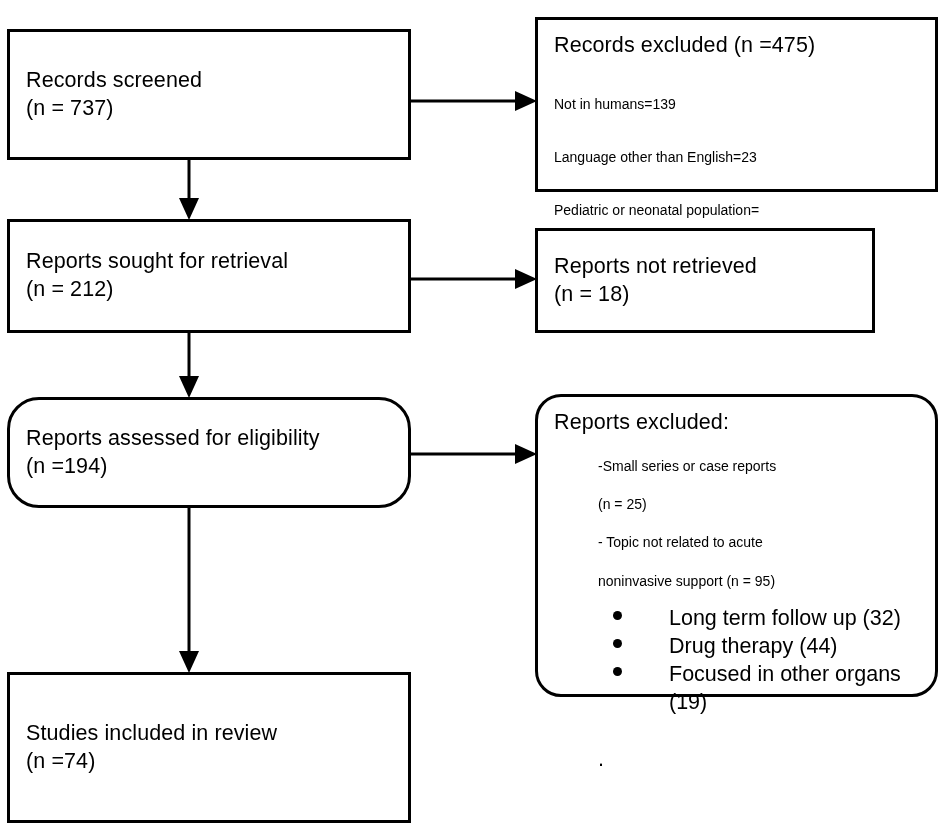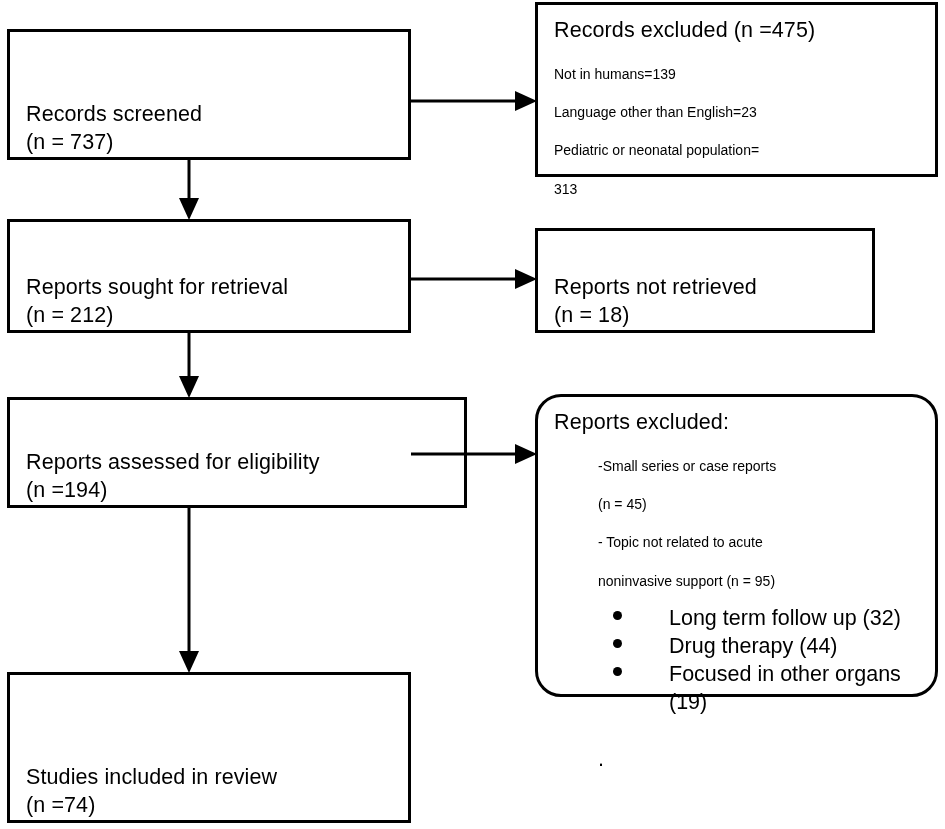--- a/index.html
+++ b/index.html
@@ -16,21 +16,21 @@
     color: #000000;
     overflow: hidden;
   }
   .node-box {
     position: absolute;
     box-sizing: border-box;
     border: 3px solid #000000;
     background: #ffffff;
     display: flex;
     flex-direction: column;
-    justify-content: flex-end;
+    justify-content: center;
   }
   .node-box.top-align {
     justify-content: flex-start;
   }
   .box-text {
     font-size: 21.5px;
     line-height: 1.30;
     letter-spacing: 0.1px;
     white-space: pre-wrap;
     padding-left: 16px;
@@ -86,47 +86,47 @@
 </head>
 <body>
 
 <div id="canvas">
 
   <div class="node-box" style="left:7px; top:29px; width:404px; height:131px;">
     <div class="box-text">Records screened</div>
     <div class="box-text">(n = 737)</div>
   </div>
 
-  <div class="node-box top-align" style="left:535px; top:2px; width:403px; height:175px;">
+  <div class="node-box top-align" style="left:535px; top:17px; width:403px; height:175px;gap:15px;">
     <div class="box-text pad-top">Records excluded (n =475)</div>
     <div class="sub-line">Not in humans=139</div>
     <div class="sub-line">Language other than English=23</div>
     <div class="sub-line">Pediatric or neonatal population=</div>
     <div class="sub-line">313</div>
   </div>
 
   <div class="node-box" style="left:7px; top:219px; width:404px; height:114px;">
     <div class="box-text">Reports sought for retrieval</div>
     <div class="box-text">(n = 212)</div>
   </div>
 
   <div class="node-box" style="left:535px; top:228px; width:340px; height:105px;">
     <div class="box-text">Reports not retrieved</div>
     <div class="box-text">(n = 18)</div>
   </div>
 
-  <div class="node-box" style="left:7px; top:397px; width:460px; height:111px;">
+  <div class="node-box" style="left:7px; top:397px; width:404px; height:111px;border-radius:32px;">
     <div class="box-text">Reports assessed for eligibility</div>
     <div class="box-text">(n =194)</div>
   </div>
 
   <div class="node-box top-align" style="left:535px; top:394px; width:403px; height:303px;border-radius:26px;">
     <div class="box-text pad-top">Reports excluded:</div>
     <div class="sub-line sub-indent">-Small series or case reports</div>
-    <div class="sub-line sub-indent">(n = 45)</div>
+    <div class="sub-line sub-indent">(n = 25)</div>
     <div class="sub-line sub-indent">- Topic not related to acute</div>
     <div class="sub-line sub-indent">noninvasive support (n = 95)</div>
     <ul class="bullet-list">
       <li><span class="dot"></span><span>Long term follow up (32)</span></li>
       <li><span class="dot"></span><span>Drug therapy (44)</span></li>
       <li><span class="dot"></span><span>Focused in other organs</span></li>
       <li style="padding-left:56px;"><span>(19)</span></li>
     </ul>
     <div class="trailing-dot" style="margin-top:18px;">.</div>
   </div>

